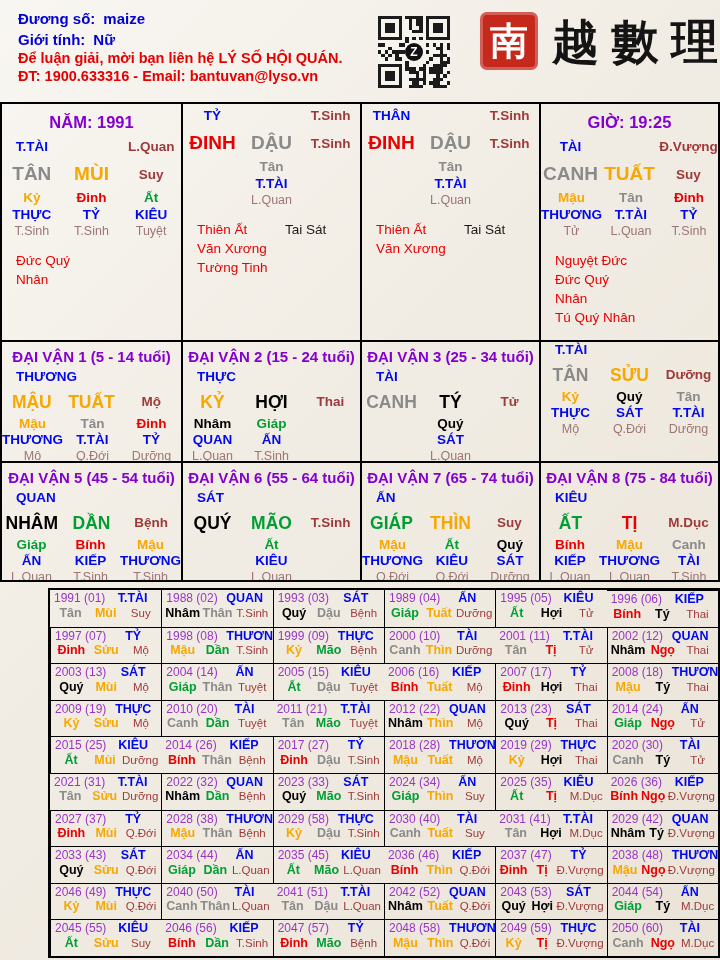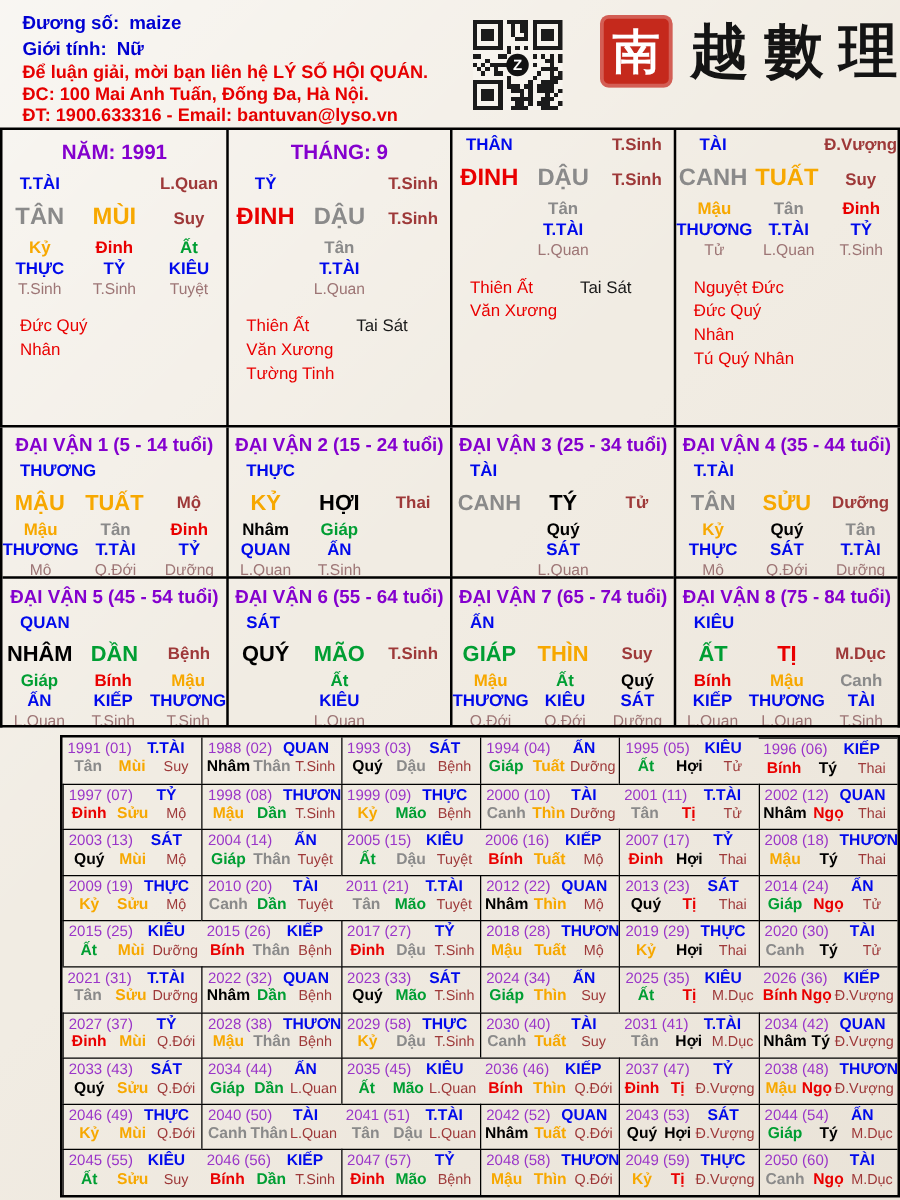--- a/index.html
+++ b/index.html
@@ -79,21 +79,20 @@
 <div class="page">
 
   <div class="header">
     <div class="hfield">
       <span>Đương số:</span><span class="val">maize</span>
     </div>
     <div class="hfield">
       <span>Giới tính:</span><span class="val">Nữ</span>
     </div>
     <div class="contact">Để luận giải, mời bạn liên hệ LÝ SỐ HỘI QUÁN.</div>
-    <div class="contact">ĐC: 100 Mai Anh Tuấn, Đống Đa, Hà Nội.</div>
     <div class="contact">ĐT: 1900.633316 - Email: bantuvan@lyso.vn</div>
 
     <div class="qr">
       <div id="qrsvg"><svg width="72" height="72" viewBox="0 0 21 21" shape-rendering="crispEdges">
             <rect width="21" height="21" fill="#f7f4ee"></rect>
             <rect x="0" y="0" width="1" height="1" fill="#1b1b1b"></rect>
             <rect x="1" y="0" width="1" height="1" fill="#1b1b1b"></rect>
             <rect x="2" y="0" width="1" height="1" fill="#1b1b1b"></rect>
             <rect x="3" y="0" width="1" height="1" fill="#1b1b1b"></rect>
             <rect x="4" y="0" width="1" height="1" fill="#1b1b1b"></rect>
@@ -343,21 +342,20 @@
           </div>
         </div>
         <div class="stars">
           <div class="sl">
             <div class="star">Đức Quý Nhân</div>
           </div>
           <div class="sr"></div>
         </div>
       </div>
       <div class="pillar">
-        <div class="p-title">THÁNG: 9</div>
         <div class="g3 r1">
           <span class="c god" style="grid-column: 1;">TỶ</span>
           <span class="c stat" style="grid-column: 3;">T.Sinh</span>
         </div>
         <div class="g3 r2">
           <span class="c big" style="color: rgb(233, 0, 0);">ĐINH</span>
           <span class="c big" style="color: rgb(138, 138, 138);">DẬU</span>
           <span class="c stat">T.Sinh</span>
         </div>
         <div class="g3 hid">
@@ -399,20 +397,21 @@
           <div class="sl">
             <div class="star">Thiên Ất</div>
             <div class="star">Văn Xương</div>
           </div>
           <div class="sr">
             <div class="star blk">Tai Sát</div>
           </div>
         </div>
       </div>
       <div class="pillar">
+        <div class="p-title">GIỜ: 19:25</div>
         <div class="g3 r1">
           <span class="c god" style="grid-column: 1;">TÀI</span>
           <span class="c stat" style="grid-column: 3;">Đ.Vượng</span>
         </div>
         <div class="g3 r2">
           <span class="c big" style="color: rgb(138, 138, 138);">CANH</span>
           <span class="c big" style="color: rgb(247, 168, 0);">TUẤT</span>
           <span class="c stat">Suy</span>
         </div>
         <div class="g3 hid">
@@ -501,21 +500,20 @@
         </div>
         <div class="g3 hid">
           <div class="hcol" style="grid-column: 2;">
             <span class="hs" style="color: rgb(0, 0, 0);">Quý</span>
             <span class="hg">SÁT</span>
             <span class="hst">L.Quan</span>
           </div>
         </div>
       </div>
       <div class="dv">
-        <div class="dv-title">ĐẠI VẬN 4 (35 - 44 tuổi)</div>
         <div class="dv-god">T.TÀI</div>
         <div class="g3 dv-r2">
           <span class="c dv-big" style="color: rgb(138, 138, 138);">TÂN</span>
           <span class="c dv-big" style="color: rgb(247, 168, 0);">SỬU</span>
           <span class="c stat">Dưỡng</span>
         </div>
         <div class="g3 hid">
           <div class="hcol" style="grid-column: 1;">
             <span class="hs" style="color: rgb(247, 168, 0);">Kỷ</span>
             <span class="hg">THỰC</span>
@@ -658,21 +656,21 @@
           <span class="yg">SÁT</span>
         </div>
         <div class="g3 yl2">
           <span class="c ys" style="color: rgb(0, 0, 0);">Quý</span>
           <span class="c ys" style="color: rgb(138, 138, 138);">Dậu</span>
           <span class="c yst">Bệnh</span>
         </div>
       </div>
       <div class="yc">
         <div class="yl1">
-          <span class="yy">1994 (04)</span>
+          <span class="yy">1989 (04)</span>
           <span class="yg">ẤN</span>
         </div>
         <div class="g3 yl2">
           <span class="c ys" style="color: rgb(0, 158, 51);">Giáp</span>
           <span class="c ys" style="color: rgb(247, 168, 0);">Tuất</span>
           <span class="c yst">Dưỡng</span>
         </div>
       </div>
       <div class="yc">
         <div class="yl1">
@@ -900,21 +898,21 @@
           <span class="yg">KIÊU</span>
         </div>
         <div class="g3 yl2">
           <span class="c ys" style="color: rgb(0, 158, 51);">Ất</span>
           <span class="c ys" style="color: rgb(247, 168, 0);">Mùi</span>
           <span class="c yst">Dưỡng</span>
         </div>
       </div>
       <div class="yc">
         <div class="yl1">
-          <span class="yy">2015 (26)</span>
+          <span class="yy">2014 (26)</span>
           <span class="yg">KIẾP</span>
         </div>
         <div class="g3 yl2">
           <span class="c ys" style="color: rgb(233, 0, 0);">Bính</span>
           <span class="c ys" style="color: rgb(138, 138, 138);">Thân</span>
           <span class="c yst">Bệnh</span>
         </div>
       </div>
       <div class="yc">
         <div class="yl1">
@@ -1076,21 +1074,21 @@
           <span class="yg">T.TÀI</span>
         </div>
         <div class="g3 yl2">
           <span class="c ys" style="color: rgb(138, 138, 138);">Tân</span>
           <span class="c ys" style="color: rgb(0, 0, 0);">Hợi</span>
           <span class="c yst">M.Dục</span>
         </div>
       </div>
       <div class="yc">
         <div class="yl1">
-          <span class="yy">2034 (42)</span>
+          <span class="yy">2029 (42)</span>
           <span class="yg">QUAN</span>
         </div>
         <div class="g3 yl2">
           <span class="c ys" style="color: rgb(0, 0, 0);">Nhâm</span>
           <span class="c ys" style="color: rgb(0, 0, 0);">Tý</span>
           <span class="c yst">Đ.Vượng</span>
         </div>
       </div>
       <div class="yc">
         <div class="yl1">

